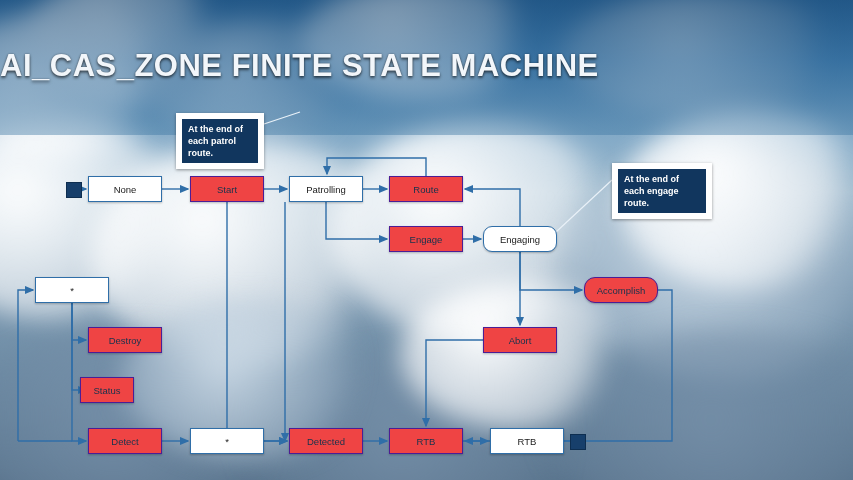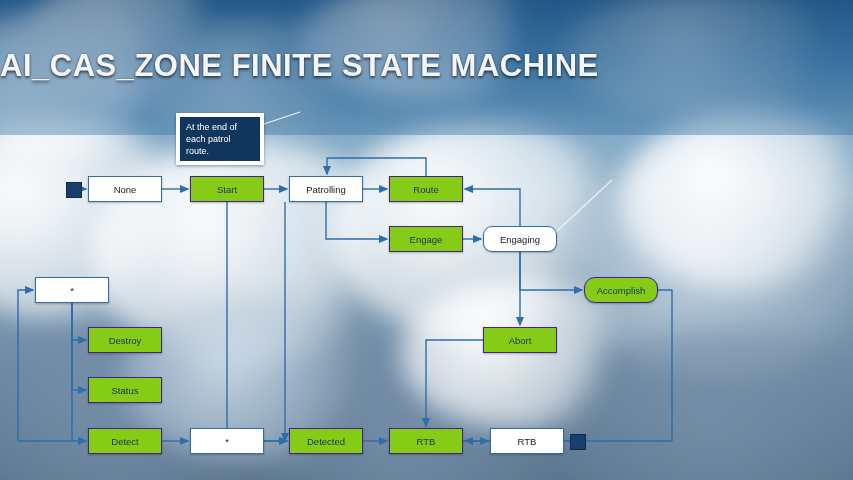--- a/index.html
+++ b/index.html
@@ -40,34 +40,35 @@
   .node{
     position:absolute;
     box-sizing:border-box;
     display:flex;align-items:center;justify-content:center;
     font-size:9.5px;color:#15334d;
     border:1px solid #4c1d95;
     background:#cfe0f2;
     box-shadow:0 1px 2px rgba(0,0,0,.25);
   }
   .node.white{background:#ffffff;border-color:#2f6ea8;color:#1a1a1a;}
-  .node.lite{background:#84cc16;}
+  .node.lite{background:#ef4444;}
   .term{
     position:absolute;
     width:14px;height:14px;background:#173f6b;border:1px solid #0e2e50;
   }
   .callout{
     position:absolute;
     box-sizing:border-box;
     background:#11365e;
     color:#ffffff;
-    border:4px solid #ffffff;
+    border:6px solid #ffffff;
     font-size:9px;line-height:12px;
     padding:4px 6px;
     box-shadow:0 1px 3px rgba(0,0,0,.4);
+    font-weight:bold;
   }
 </style>
 </head>
 <body>
 
 <div id="bg">
   <div class="sky"></div>
 
   <div class="cloud c-w" style="left:-60px;top:10px;width:240px;height:150px;"></div>
   <div class="cloud c-w" style="left:30px;top:-30px;width:200px;height:130px;"></div>
@@ -172,34 +173,35 @@
     </div>
   <div class="node lite" style="left:483px;top:327px;width:74px;height:26px;">
       <span>Abort</span>
     </div>
   <div class="node white" style="left:35px;top:277px;width:74px;height:26px;">
       <span>*</span>
     </div>
   <div class="node lite" style="left:88px;top:327px;width:74px;height:26px;">
       <span>Destroy</span>
     </div>
-  <div class="node lite" style="left:88px;top:377px;width:74px;height:26px;align-items:center;">
+  <div class="node lite" style="left:80px;top:377px;width:54px;height:26px;align-items:center;">
       <span>Status</span>
     </div>
   <div class="node lite" style="left:88px;top:428px;width:74px;height:26px;">
       <span>Detect</span>
     </div>
   <div class="node white" style="left:190px;top:428px;width:74px;height:26px;">
       <span>*</span>
     </div>
   <div class="node lite" style="left:289px;top:428px;width:74px;height:26px;">
       <span>Detected</span>
     </div>
   <div class="node lite" style="left:389px;top:428px;width:74px;height:26px;">
       <span>RTB</span>
     </div>
   <div class="node white" style="left:490px;top:428px;width:74px;height:26px;">
       <span>RTB</span>
     </div>
 
   <div class="callout" style="left:176px;top:113px;width:88px;"><span>At the end of each patrol route.</span></div>
+  <div class="callout" style="left:612px;top:163px;width:100px;"><span>At the end of each engage route.</span></div>
 
 </div>
 
 </body></html>

